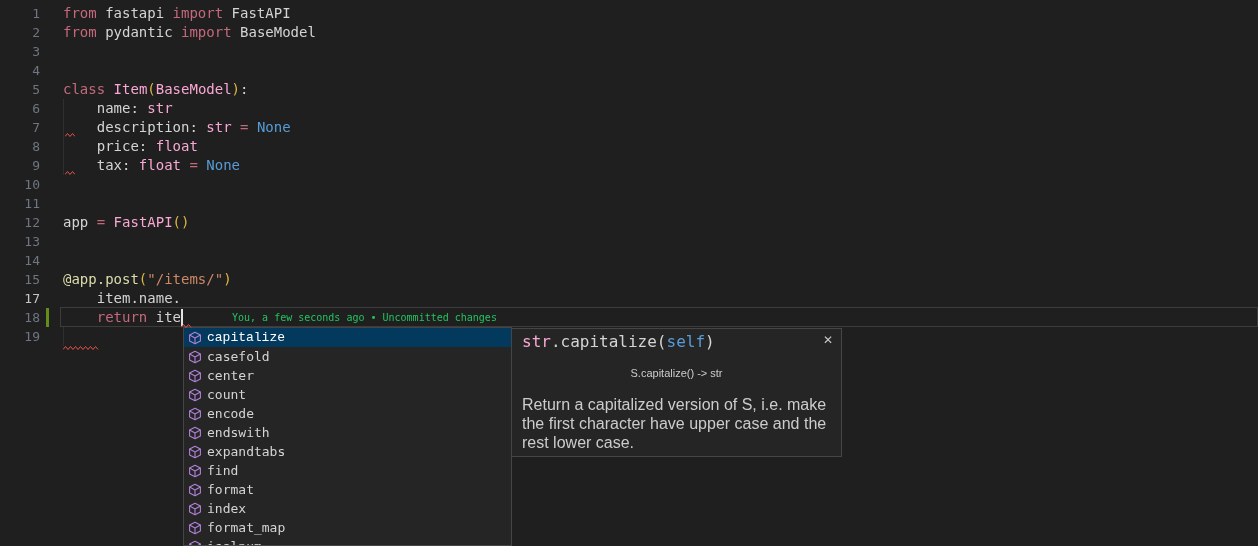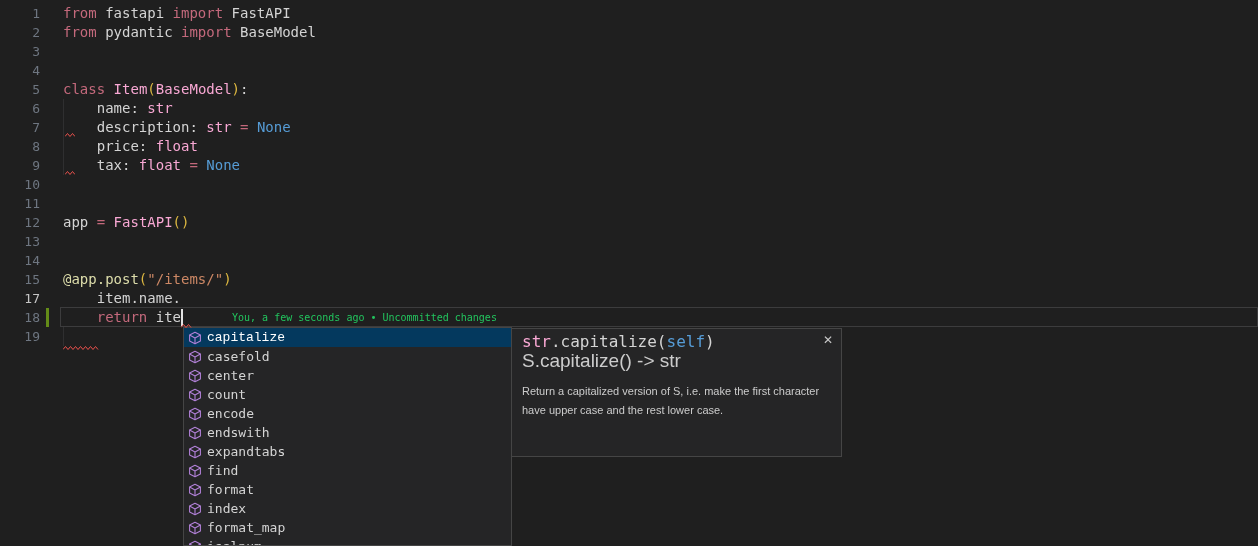--- a/index.html
+++ b/index.html
@@ -38,24 +38,24 @@
           padding-left:4px;font-size:13px;color:#d4d4d4;cursor:pointer;}
   .sg-row.sel{background:#04395e;color:#ffffff;font-family:Liberation Mono, monospace;}
   .sg-row svg{flex:0 0 14px;margin-right:5px;}
   
   #docs{position:absolute;left:511px;top:328px;width:331px;height:129px;
         background:#252526;border:1px solid #454545;box-sizing:border-box;
         z-index:11;padding:3px 10px;color:#cccccc;}
   #sig{font-size:16px;line-height:19px;white-space:pre;}
   #docs-close{position:absolute;right:8px;top:4px;font-size:12px;color:#c8c8c8;
               cursor:pointer;font-family:"DejaVu Sans",sans-serif;}
-  #summary{font-family:"Liberation Sans",sans-serif;
-           font-size:19px;line-height:19px;}
+  #summary{margin-top:13px;font-family:"Liberation Sans",sans-serif;
+           font-size:11px;line-height:19px;text-align:center;}
   #descr{margin-top:12px;font-family:"Liberation Sans",sans-serif;
-         font-size:11px;line-height:19px;}
+         font-size:16px;line-height:19px;}
 </style>
 </head>
 <body>
 
 <div id="lines">
     <div class="row"><span class="ln">1</span><span class="code"><span class="tk-k">from</span><span class="tk-p"> fastapi </span><span class="tk-k">import</span><span class="tk-p"> FastAPI</span></span></div>
     <div class="row"><span class="ln">2</span><span class="code"><span class="tk-k">from</span><span class="tk-p"> pydantic </span><span class="tk-k">import</span><span class="tk-p"> BaseModel</span></span></div>
     <div class="row"><span class="ln">3</span><span class="code"></span></div>
     <div class="row"><span class="ln">4</span><span class="code"></span></div>
     <div class="row"><span class="ln">5</span><span class="code"><span class="tk-k">class</span><span class="tk-p"> </span><span class="tk-t">Item</span><span class="tk-g">(</span><span class="tk-t">BaseModel</span><span class="tk-g">)</span><span class="tk-p">:</span></span></div>

